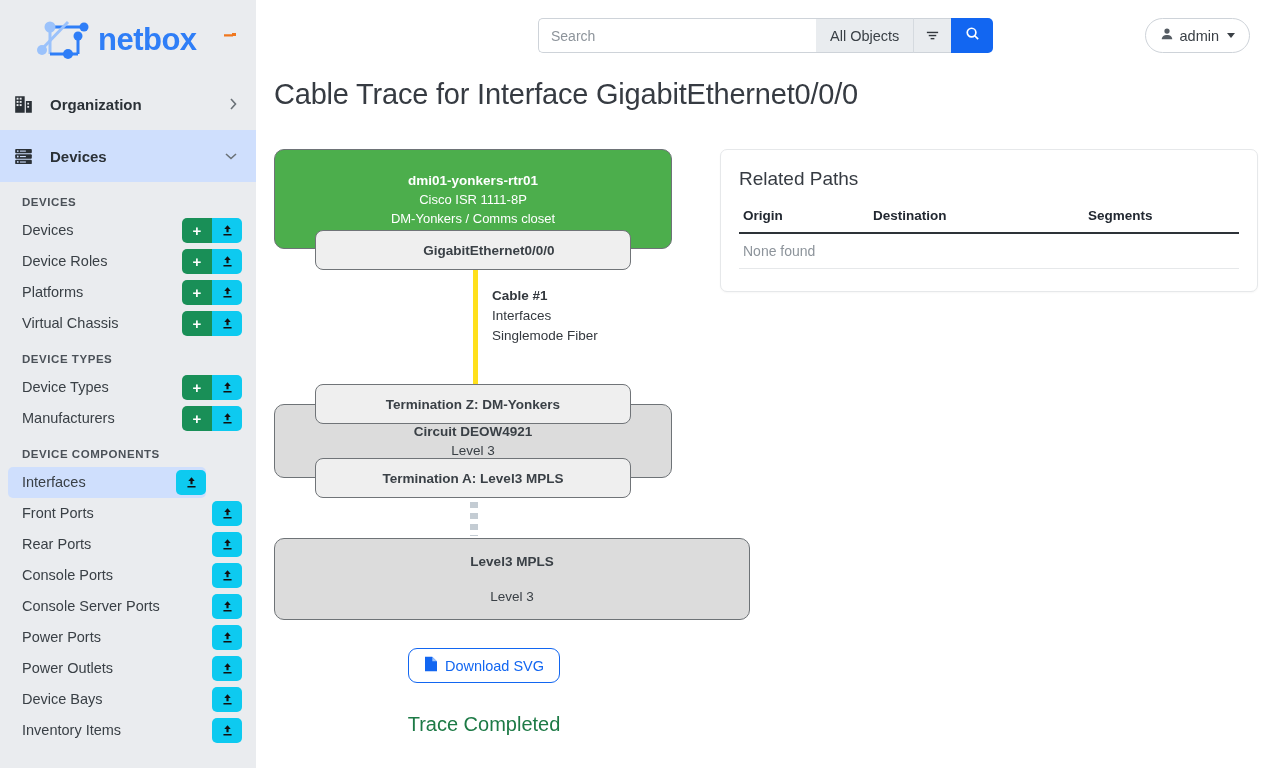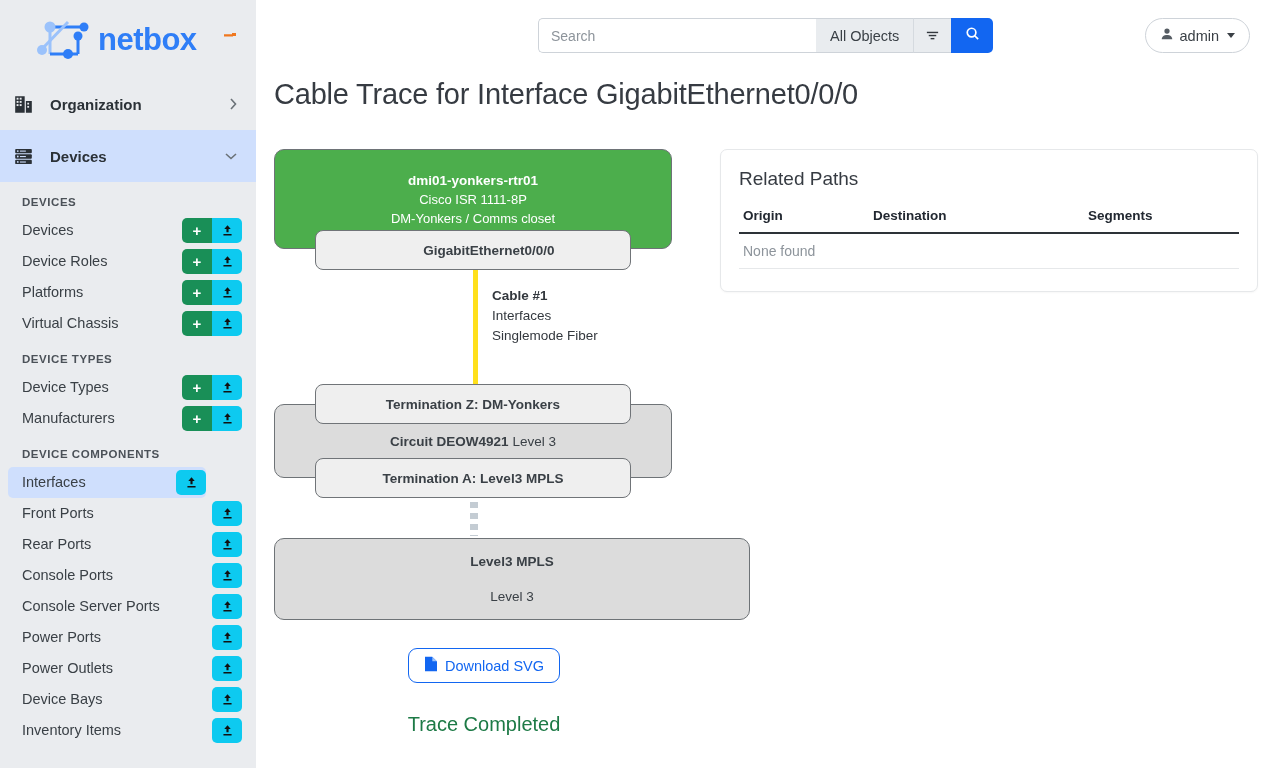--- a/index.html
+++ b/index.html
@@ -165,21 +165,21 @@
   .cable-labels {
     position: absolute; left: 218px; top: 17px;
     text-align: left; line-height: 20px;
   }
   .cable-labels .c1 { font-size: 13.5px; font-weight: 700; color: #33383e; }
   .cable-labels .c2, .cable-labels .c3 { font-size: 13.5px; color: #33383e; }
 
   .circuit {
     width: 398px; height: 74px; background: #dcdcdc;
     border: 1px solid #6e7377; border-radius: 10px;
-    display: flex; flex-direction: row; align-items: center; justify-content: center;
+    display: flex; flex-direction: column; align-items: center; justify-content: center;
     gap: 4px; margin-top: -20px; position: relative; z-index: 1;
   }
   .circuit .c-name { font-size: 13.5px; font-weight: 700; color: #3a4046; }
   .circuit .c-sub { font-size: 13.5px; color: #3a4046; }
 
   .termA { margin-top: -20px; }
 
   .dash-seg { height: 40px; position: relative; }
   .dash-line {
     position: absolute; left: 196px; top: 4px;

